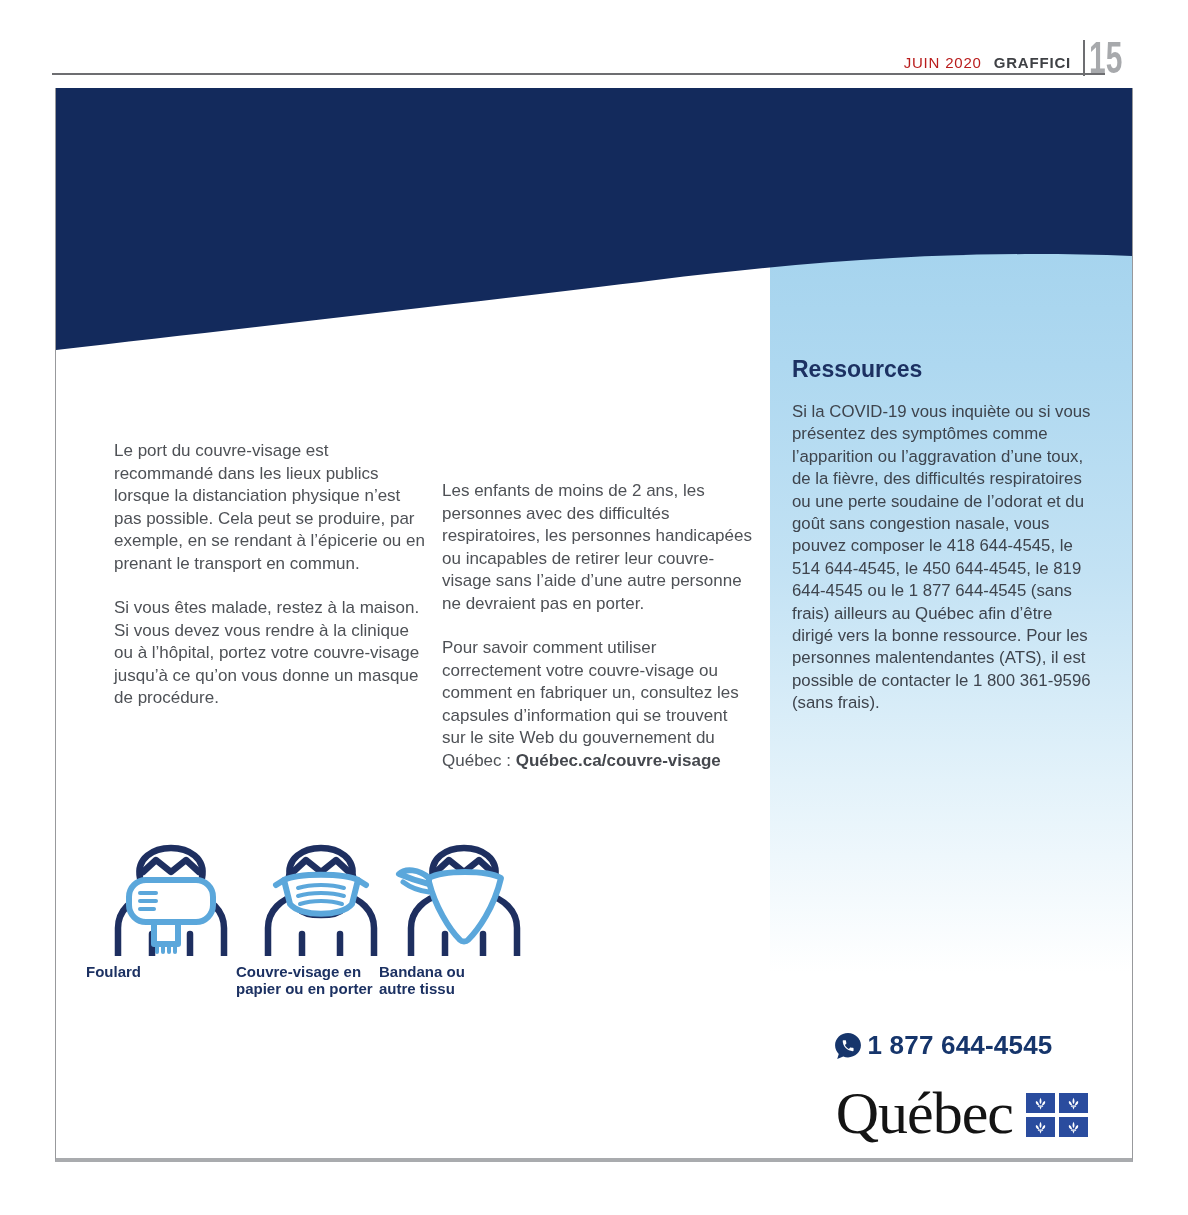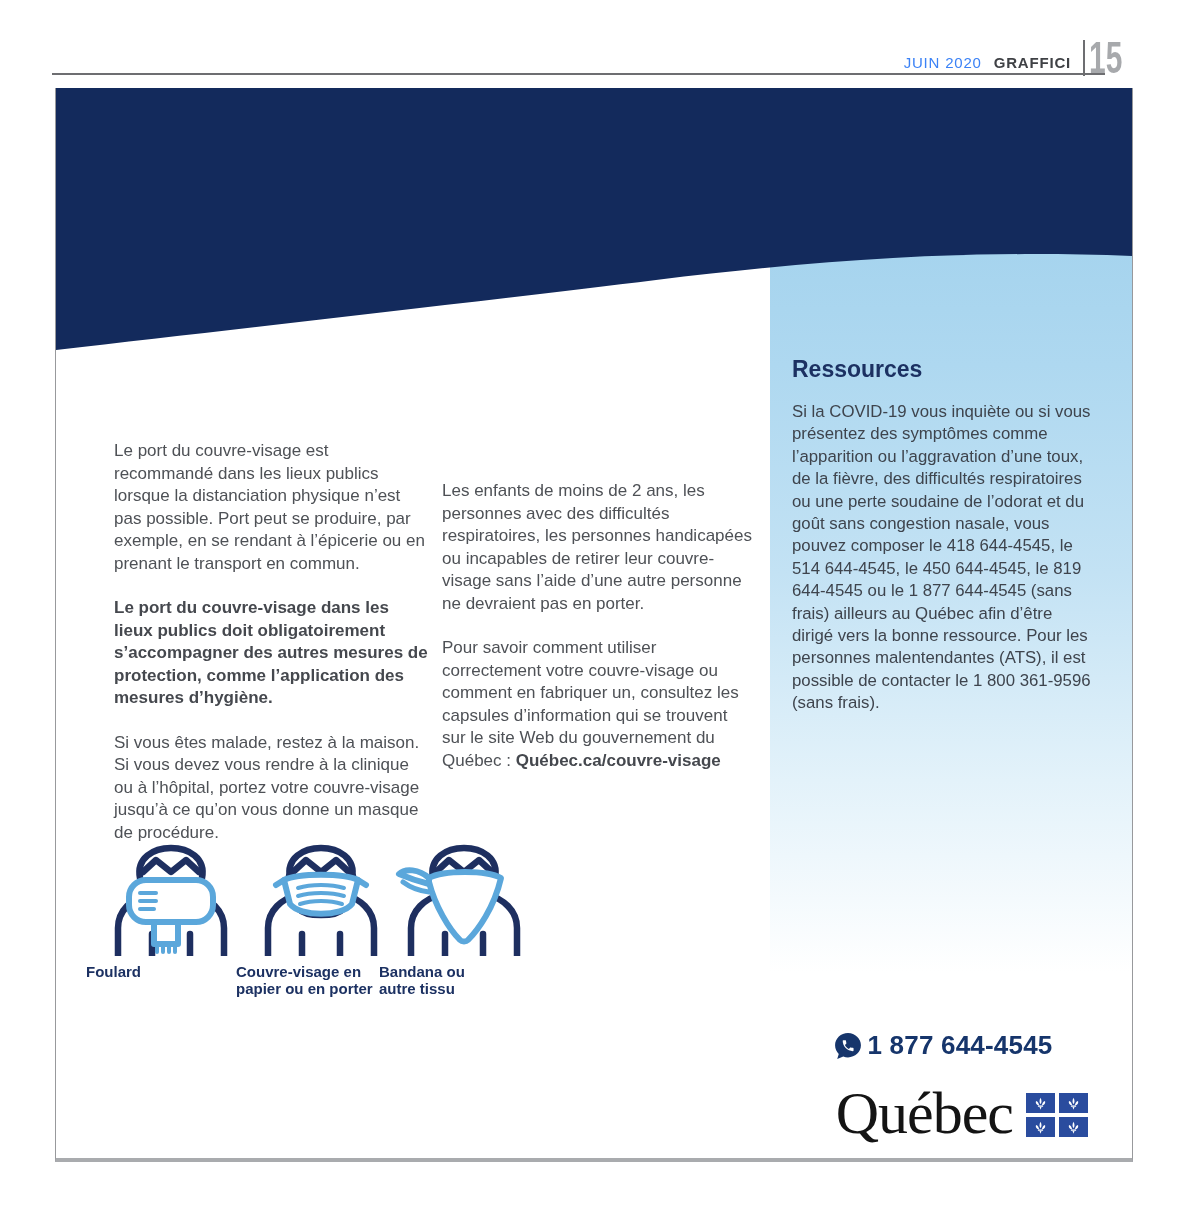--- a/index.html
+++ b/index.html
@@ -8,21 +8,21 @@
     font-family:"Liberation Sans", sans-serif;
     -webkit-font-smoothing:antialiased;
   }
   .page{position:absolute;inset:0;}
 
   
   .masthead{
     position:absolute;top:40px;left:0;width:1133px;
     display:flex;justify-content:flex-end;align-items:flex-end;
   }
-  .issue{font-size:15px;color:#3b82f6;letter-spacing:.8px;line-height:1;margin:0 12px 6px 0;}
+  .issue{font-size:15px;color:#b91c1c;letter-spacing:.8px;line-height:1;margin:0 12px 6px 0;}
   .pub{font-size:15px;font-weight:bold;color:#3f4145;letter-spacing:.8px;line-height:1;margin:0 10px 6px 0;}
   .head-bar{width:2px;height:36px;background:#6d6e71;margin:0 4px 0 2px;}
   .page-num{
     font-size:44px;color:#a7a9ac;line-height:.82;font-weight:bold;
     transform:scaleX(.68);transform-origin:left bottom;width:44px;margin-bottom:0;
   }
   .head-rule{position:absolute;top:73px;left:52px;width:1053px;height:2px;background:#6d6e71;}
 
   
   .ad{
@@ -90,22 +90,21 @@
 
   <div class="ad">
 
     <div class="sidebar-bg"></div>
 
     <svg class="banner" viewBox="0 0 1076 270" preserveAspectRatio="none">
       <path d="M0,0 H1076 V168 C920,162 780,170 600,192 C420,214 190,240 0,262 Z" fill="#132a5c"></path>
     </svg>
 
     <div class="col1">
-      <p class="body-p">Le port du couvre-visage est recommandé dans les lieux publics lorsque la distanciation physique n’est pas possible. Port peut se produire, par exemple, en se rendant à l’épicerie ou en prenant le transport en commun.</p>
-      <p class="body-p bold">Le port du couvre-visage dans les lieux publics doit obligatoirement s’accompagner des autres mesures de protection, comme l’application des mesures d’hygiène.</p>
+      <p class="body-p">Le port du couvre-visage est recommandé dans les lieux publics lorsque la distanciation physique n’est pas possible. Cela peut se produire, par exemple, en se rendant à l’épicerie ou en prenant le transport en commun.</p>
       <p class="body-p">Si vous êtes malade, restez à la maison. Si vous devez vous rendre à la clinique ou à l’hôpital, portez votre couvre-visage jusqu’à ce qu’on vous donne un masque de procédure.</p>
     </div>
 
     <div class="col2">
       <p class="body-p">Les enfants de moins de 2 ans, les personnes avec des difficultés respiratoires, les personnes handicapées ou incapables de retirer leur couvre-visage sans l’aide d’une autre personne ne devraient pas en porter.</p>
       <p class="body-p"><span>Pour savoir comment utiliser correctement votre couvre-visage ou comment en fabriquer un, consultez les capsules d’information qui se trouvent sur le site Web du gouvernement du Québec : </span><a href="#" class="inline-link">Québec.ca/couvre-visage</a></p>
     </div>
 
     <div class="sidebar-content">
       <h2 class="res-title">Ressources</h2>

